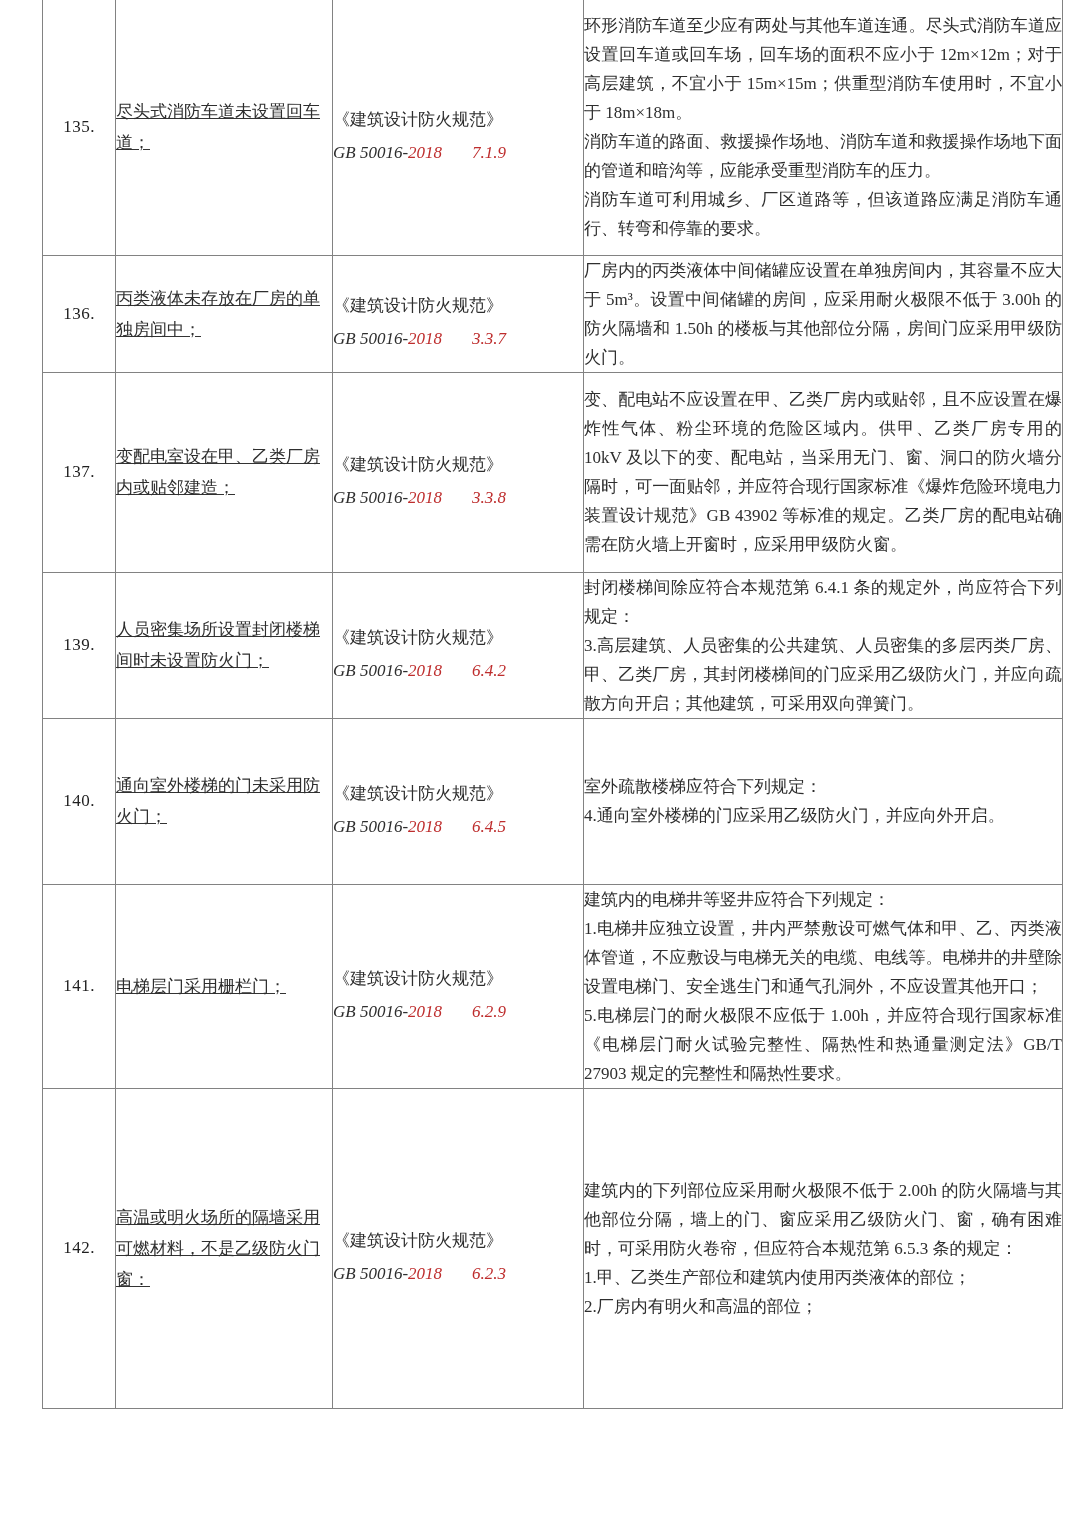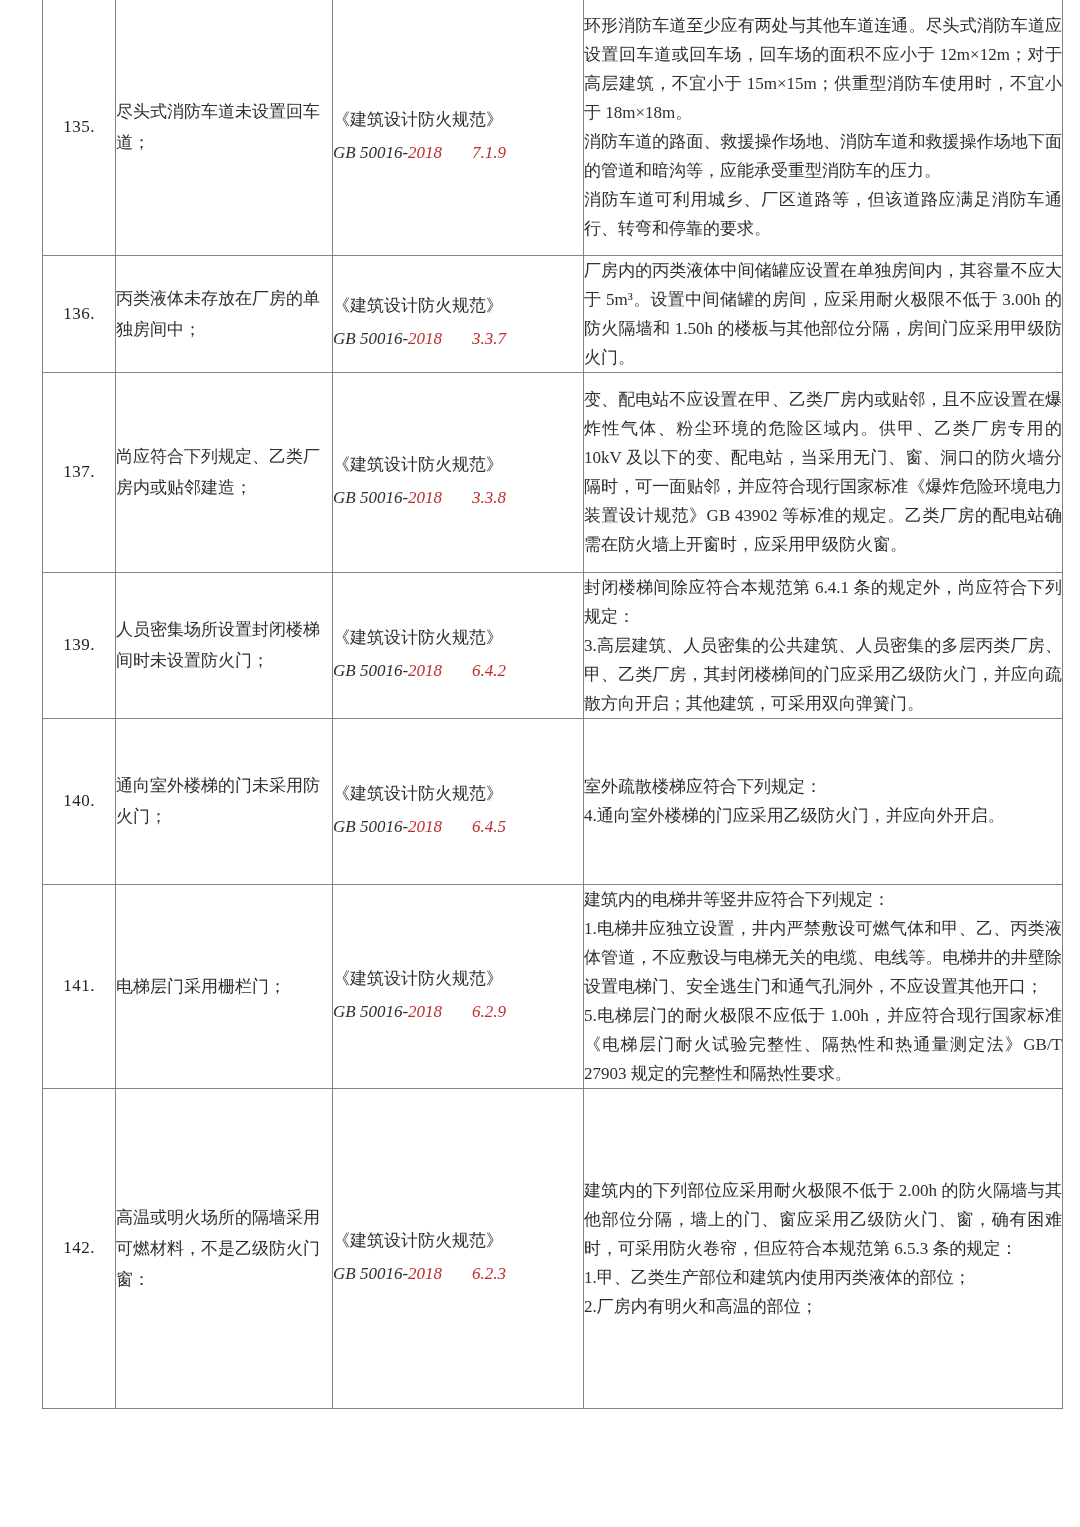--- a/index.html
+++ b/index.html
@@ -45,21 +45,21 @@
   tbody tr:nth-child(6) { height: 90px;  }
   tbody tr:nth-child(7) { height: 320px; }
   tbody tr:nth-child(8) { height: 244px; }
 
   td.num {
     text-align: center;
     color: #1f1f1f;
     font-size: 21px;
     letter-spacing: 0.5px;
   }
-  td.problem { padding: 2px 10px; }
+  td.problem { padding: 2px 10px; text-decoration: underline; }
   .problem-text {
     line-height: 31px;
     text-align: left;
     color: #2e2e2e;
   }
   td.ref { padding: 2px 6px 2px 9px; }
   .ref-title {
     line-height: 33px;
     color: #2e2e2e;
     white-space: nowrap;
@@ -128,21 +128,21 @@
       <div class="detail-paras">
               <p>厂房内的丙类液体中间储罐应设置在单独房间内，其容量不应大于 5m³。设置中间储罐的房间，应采用耐火极限不低于 3.00h 的防火隔墙和 1.50h 的楼板与其他部位分隔，房间门应采用甲级防火门。</p>
             </div>
     </td>
   </tr>
         <tr class="row">
     <td class="num">
       <span>137.</span>
     </td>
     <td class="problem">
-      <div class="problem-text">尚应符合下列规定、乙类厂房内或贴邻建造；</div>
+      <div class="problem-text">变配电室设在甲、乙类厂房内或贴邻建造；</div>
     </td>
     <td class="ref">
       <div class="ref-title">《建筑设计防火规范》</div>
       <div class="ref-line"><span>GB 50016-</span><span class="red">2018</span><span class="red clause">3.3.8</span></div>
     </td>
     <td class="detail">
       <div class="detail-paras">
               <p>变、配电站不应设置在甲、乙类厂房内或贴邻，且不应设置在爆炸性气体、粉尘环境的危险区域内。供甲、乙类厂房专用的 10kV 及以下的变、配电站，当采用无门、窗、洞口的防火墙分隔时，可一面贴邻，并应符合现行国家标准《爆炸危险环境电力装置设计规范》GB 43902 等标准的规定。乙类厂房的配电站确需在防火墙上开窗时，应采用甲级防火窗。</p>
             </div>
     </td>

